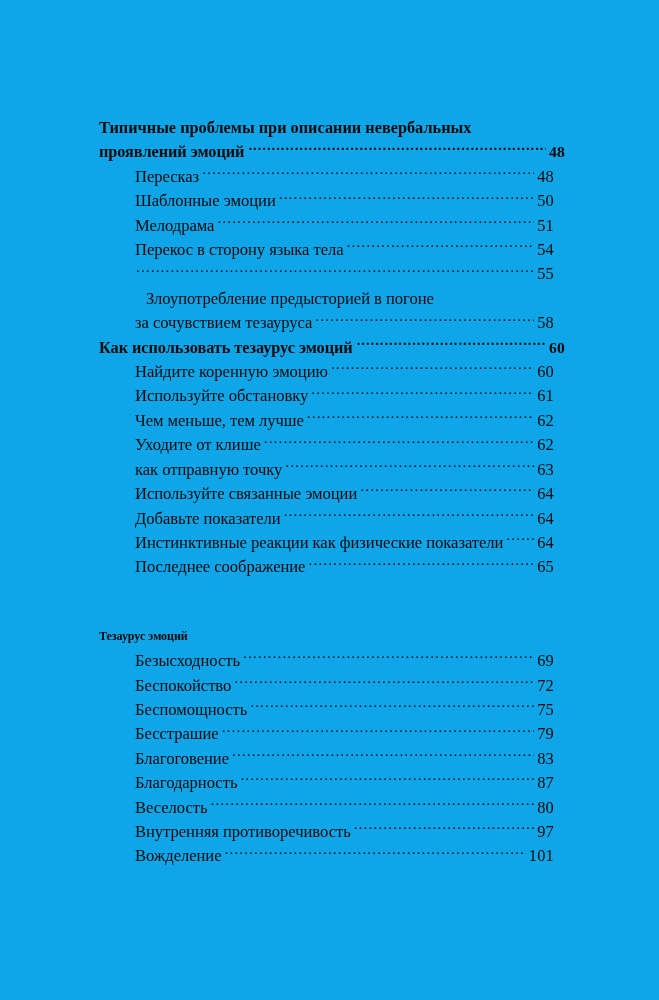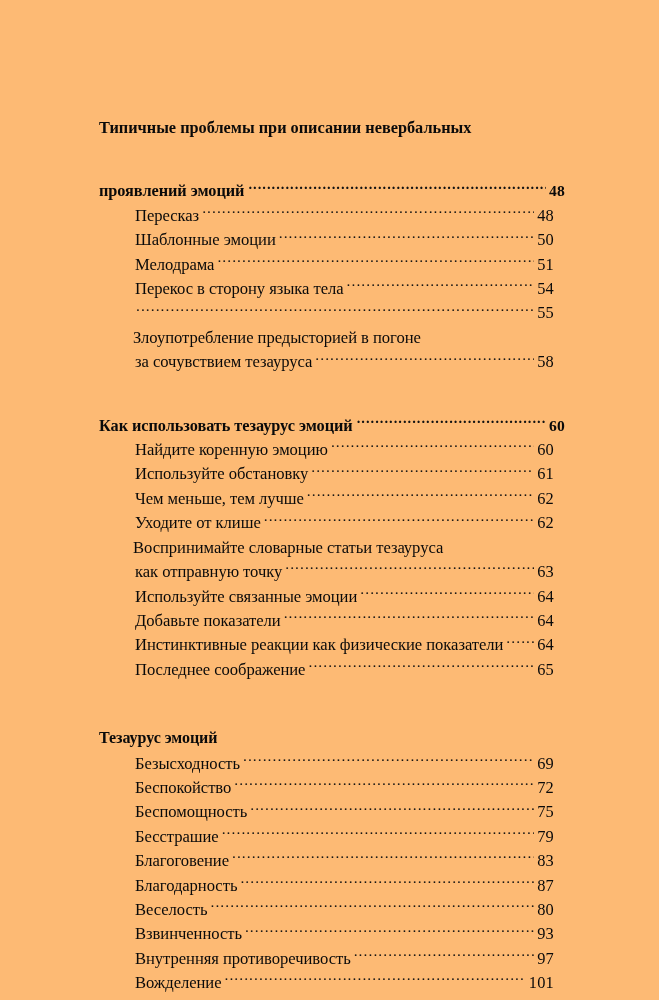--- a/index.html
+++ b/index.html
@@ -14,21 +14,21 @@
     overflow: hidden;
     font-family: "Liberation Serif", "DejaVu Serif", serif;
     color: #0a0a0a;
     -webkit-font-smoothing: antialiased;
   }
 
   .page {
     position: relative;
     width: 659px;
     height: 1000px;
-    background: #fdba74;
+    background: #0ea5e9;
     box-sizing: border-box;
   }
 
   .toc {
     position: absolute;
     left: 99px;
     top: 116px;
     width: 466px;
   }
 
@@ -77,21 +77,21 @@
     letter-spacing: 0.2px;
     padding-left: 2px;
   }
 
   
   .sec-head {
     font-weight: bold;
     font-size: 16.3px;
     letter-spacing: -0.05px;
   }
-  .sec-head .label { padding-right: 3px; margin-top: 39px; }
+  .sec-head .label { padding-right: 3px; }
   .sec-head .leader::before { font-size: 14.5px; letter-spacing: 1.0px; }
   .sec-head .pageno { font-weight: bold; font-size: 15.6px; }
 
   
   .head-line1 {
     font-weight: bold;
     font-size: 16.3px;
     line-height: 24.4px;
     white-space: nowrap;
   }
@@ -101,32 +101,32 @@
     margin-left: 36px;
     width: calc(100% - 47px);
     font-size: 16.6px;
     letter-spacing: -0.05px;
   }
   .sub .label { padding-right: 2px; }
   .sub .pageno { font-size: 16.4px; }
 
   
   .sub-line1 {
-    margin-left: 34px;
+    margin-left: 47px;
     font-size: 16.6px;
     line-height: 24.4px;
     white-space: nowrap;
     letter-spacing: -0.05px;
   }
 
   .gap-block { height: 44px; }
 
   .plain-head {
     font-weight: bold;
-    font-size: 16px;
+    font-size: 12px;
     line-height: 24.4px;
     letter-spacing: -0.05px;
     margin-bottom: 1px;
   }
 </style>
 </head>
 <body>
 
 <div class="page">
   <div class="toc">
@@ -203,21 +203,20 @@
         <span class="leader"></span>
         <span class="pageno">62</span>
       </div>
 
       <div class="entry sub">
         <span class="label">Уходите от клише</span>
         <span class="leader"></span>
         <span class="pageno">62</span>
       </div>
 
-      <div class="sub-line1">Воспринимайте словарные статьи тезауруса</div>
       <div class="entry sub">
         <span class="label">как отправную точку</span>
         <span class="leader"></span>
         <span class="pageno">63</span>
       </div>
 
       <div class="entry sub">
         <span class="label">Используйте связанные эмоции</span>
         <span class="leader"></span>
         <span class="pageno">64</span>
@@ -283,25 +282,20 @@
         <span class="leader"></span>
         <span class="pageno">87</span>
       </div>
 
       <div class="entry sub">
         <span class="label">Веселость</span>
         <span class="leader"></span>
         <span class="pageno">80</span>
       </div>
 
-      <div class="entry sub">
-        <span class="label">Взвинченность</span>
-        <span class="leader"></span>
-        <span class="pageno">93</span>
-      </div>
 
       <div class="entry sub">
         <span class="label">Внутренняя противоречивость</span>
         <span class="leader"></span>
         <span class="pageno">97</span>
       </div>
 
       <div class="entry sub">
         <span class="label">Вожделение</span>
         <span class="leader"></span>

